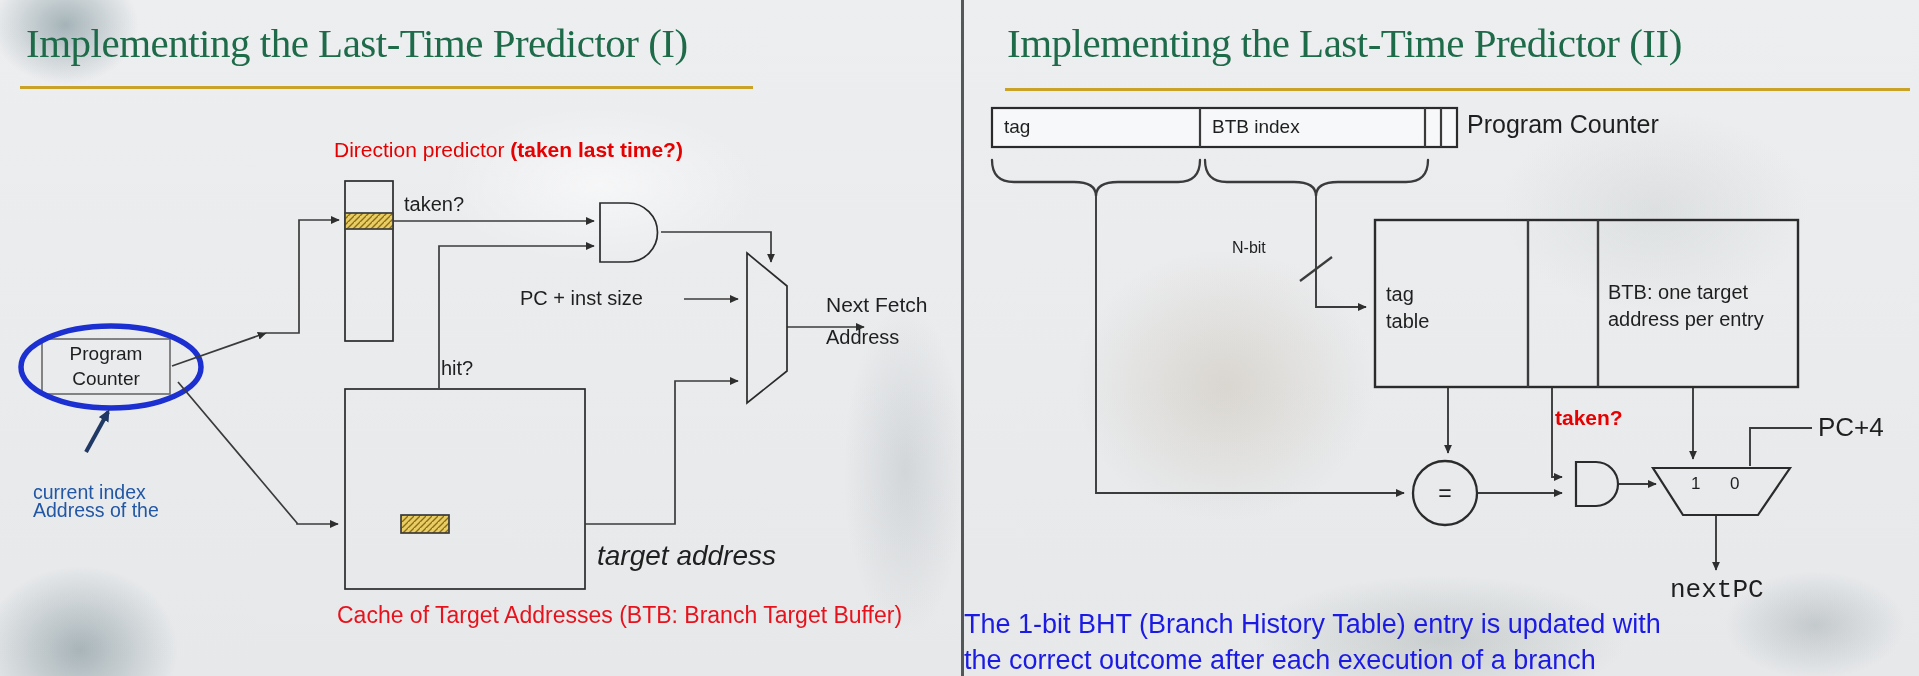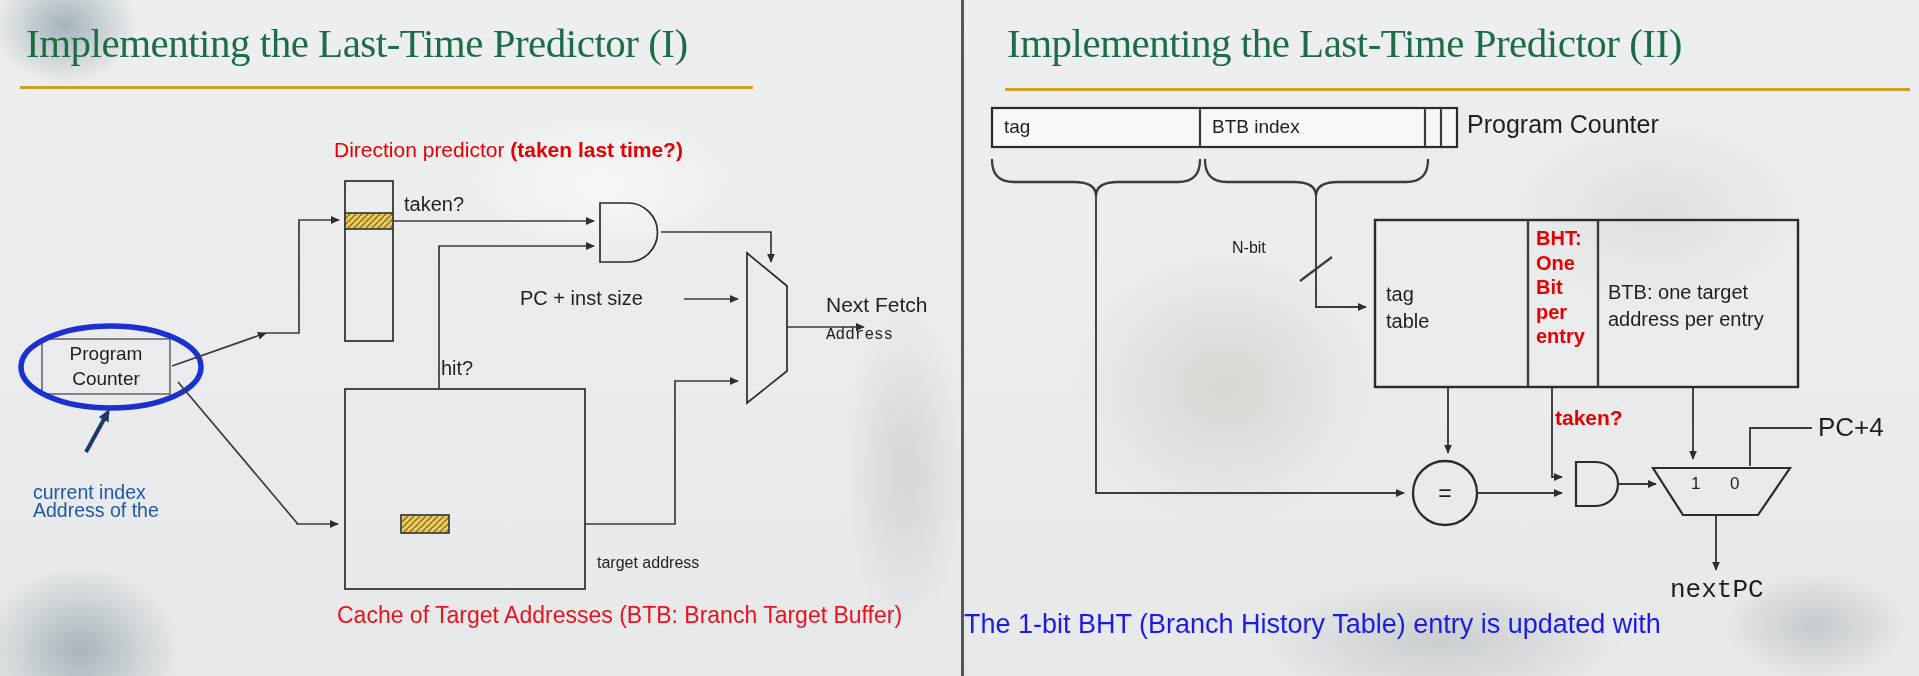--- a/index.html
+++ b/index.html
@@ -125,60 +125,54 @@
 
   <div class="lbl title" style="left:26px;top:20px;">Implementing the Last-Time Predictor (I)</div>
   <div class="gold" style="left:20px;top:86px;width:733px;"></div>
 
   <div class="lbl red" style="left:334px;top:138px;font-size:21px;"><span>Direction predictor </span><span class="bold">(taken last time?)</span></div>
 
   <div class="lbl" style="left:404px;top:193px;font-size:20px;">taken?</div>
   <div class="lbl" style="left:441px;top:357px;font-size:20px;">hit?</div>
   <div class="lbl" style="left:520px;top:287px;font-size:20px;">PC + inst size</div>
   <div class="lbl" style="left:826px;top:293px;font-size:21px;">Next Fetch</div>
-  <div class="lbl" style="left:826px;top:326px;font-size:16px;font-family:Liberation Mono, monospace;">Address</div>
+  <div class="lbl" style="left:826px;top:326px;font-size:20px;">Address</div>
 
   <div class="lbl" style="left:42px;top:341px;width:128px;text-align:center;font-size:19px;line-height:25px;">
     <div>Program</div>
     <div>Counter</div>
   </div>
 
   <div class="lbl bluelab" style="left:33px;top:459px;margin-top:40px;">Address of the</div>
   <div class="lbl bluelab" style="left:33px;top:481px;">current index</div>
 
-  <div class="lbl" style="left:597px;top:554px;font-size:16px;">target address</div>
+  <div class="lbl" style="left:597px;top:540px;font-size:28px;font-style:italic;">target address</div>
   <div class="lbl" style="left:317px;top:602px;font-size:23px;color:var(--c-red_caption,#e8121c);margin-left:20px;">Cache of Target Addresses (BTB: Branch Target Buffer)</div>
 
   <div class="lbl title" style="left:1007px;top:20px;">Implementing the Last-Time Predictor (II)</div>
   <div class="gold" style="left:1005px;top:88px;width:905px;"></div>
 
   <div class="lbl" style="left:1004px;top:116px;font-size:19px;">tag</div>
   <div class="lbl" style="left:1212px;top:116px;font-size:19px;">BTB index</div>
   <div class="lbl" style="left:1467px;top:110px;font-size:25px;">Program Counter</div>
 
   <div class="lbl" style="left:1232px;top:239px;font-size:16px;">N-bit</div>
 
   <div class="lbl" style="left:1386px;top:283px;font-size:20px;">tag</div>
   <div class="lbl" style="left:1386px;top:310px;font-size:20px;">table</div>
 
-  <div class="lbl red bold" style="left:1536px;top:226px;font-size:20px;line-height:24.5px;">
-    <div>BHT:</div>
-    <div>One</div>
-    <div>Bit</div>
-    <div>per</div>
-    <div>entry</div>
-  </div>
 
   <div class="lbl" style="left:1608px;top:281px;font-size:20px;">BTB: one target</div>
   <div class="lbl" style="left:1608px;top:308px;font-size:20px;">address per entry</div>
 
   <div class="lbl red bold" style="left:1555px;top:406px;font-size:21px;">taken?</div>
 
   <div class="lbl" style="left:1425px;top:480px;width:40px;text-align:center;font-size:23px;">=</div>
   <div class="lbl" style="left:1691px;top:474px;font-size:17px;">1</div>
   <div class="lbl" style="left:1730px;top:474px;font-size:17px;">0</div>
 
   <div class="lbl" style="left:1818px;top:413px;font-size:26px;">PC+4</div>
   <div class="lbl" style="left:1670px;top:576px;font-size:26px;font-family:Liberation Mono, monospace;">nextPC</div>
 
   <div class="lbl bluenote" style="left:964px;top:609px;">The 1-bit BHT (Branch History Table) entry is updated with</div>
+  <div class="lbl bluenote" style="left:964px;top:645px;">the correct outcome after each execution of a branch</div>
 
 </div>
 
 </body></html>

